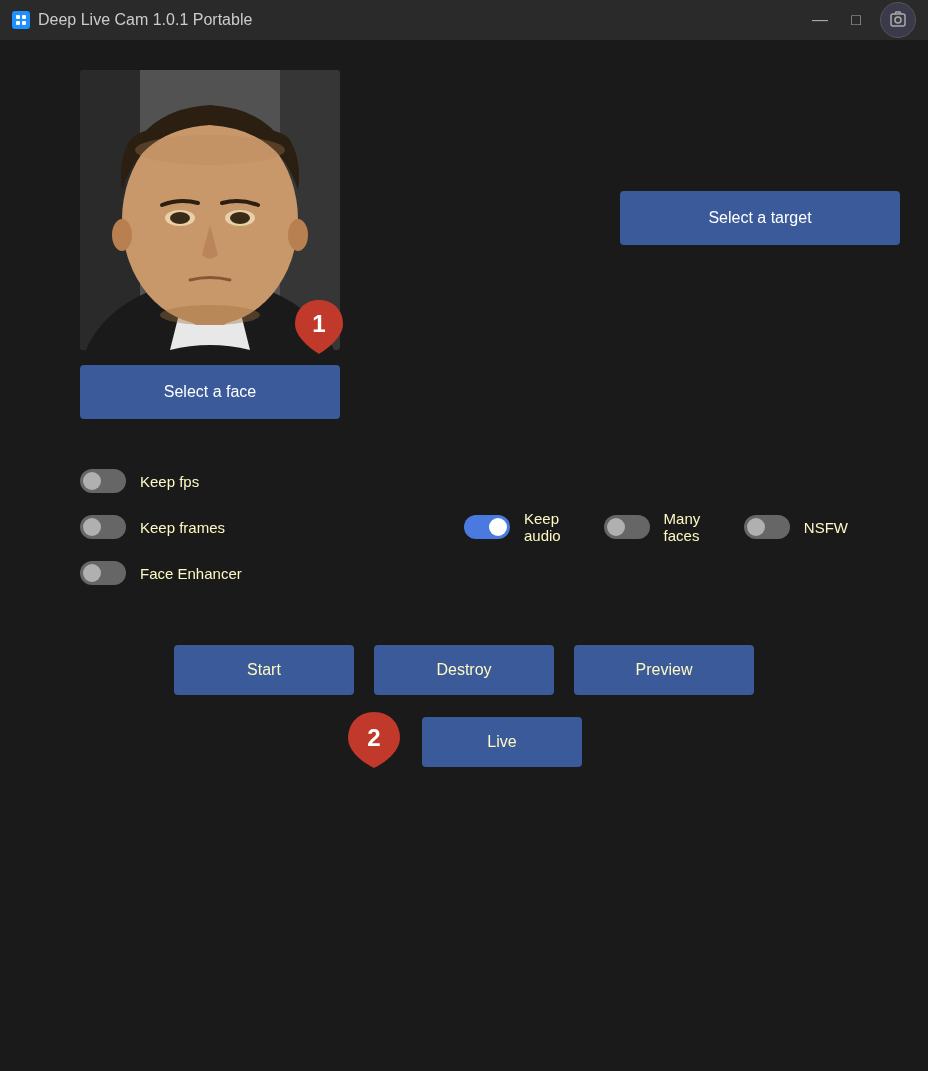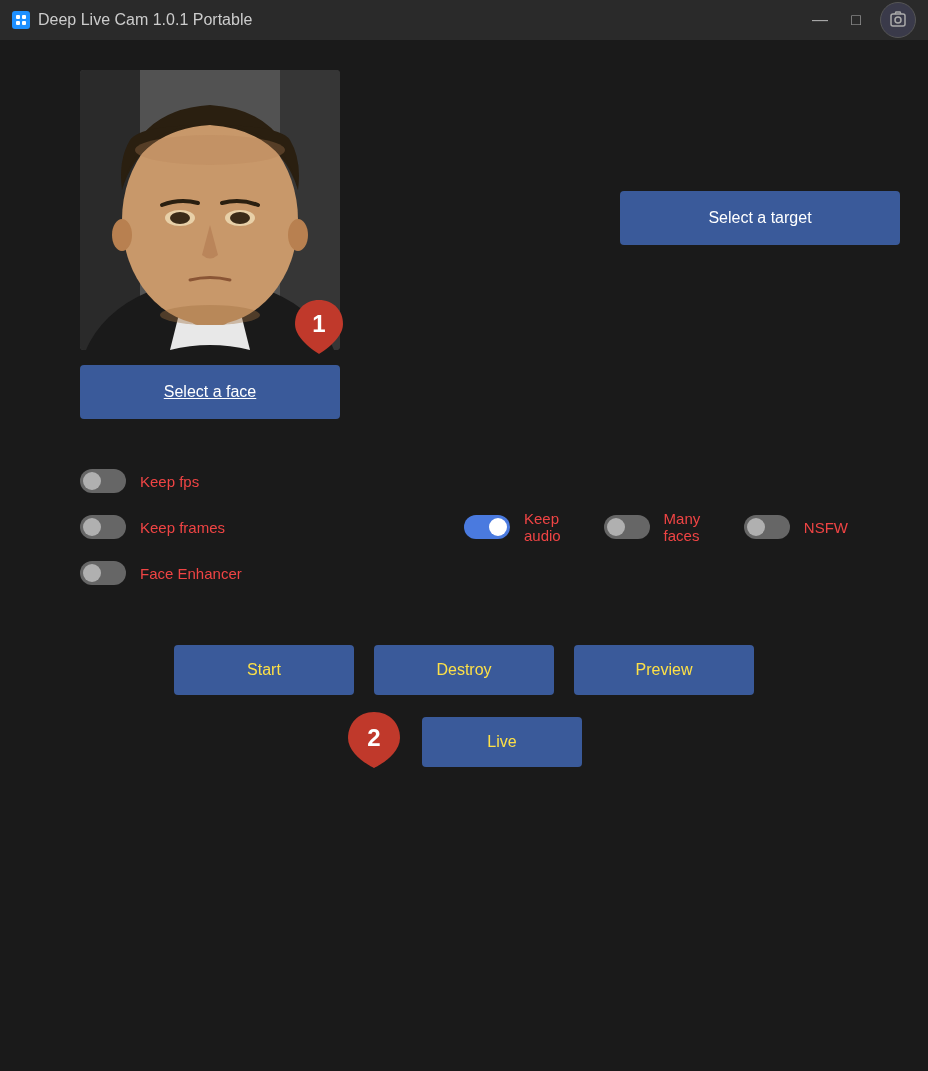--- a/index.html
+++ b/index.html
@@ -119,21 +119,20 @@
       color: #ffffff;
       font-size: 16px;
       cursor: pointer;
       border-radius: 4px;
       padding: 18px 0;
       text-align: center;
     }
 
     .btn-select-face {
       width: 260px;
-      text-decoration: underline;
     }
 
     .btn-select-target {
       width: 280px;
     }
 
     .toggles-section {
       margin-top: 50px;
       display: flex;
       gap: 0;
@@ -191,35 +190,35 @@
       background: #b0b0b0;
     }
 
     .toggle.on .toggle-knob {
       left: 25px;
       background: #ffffff;
     }
 
     .toggle-label {
       font-size: 15px;
-      color: #ef4444;
+      color: #fef9c3;
     }
 
     .action-buttons {
       margin-top: 60px;
       display: flex;
       justify-content: center;
       gap: 20px;
       flex-wrap: wrap;
     }
 
     .btn-action {
       background: #3a5a9a;
       border: none;
-      color: #fde047;
+      color: #fef9c3;
       font-size: 16px;
       cursor: pointer;
       border-radius: 4px;
       padding: 16px 0;
       text-align: center;
     }
 
     .btn-start {
       width: 180px;
     }

